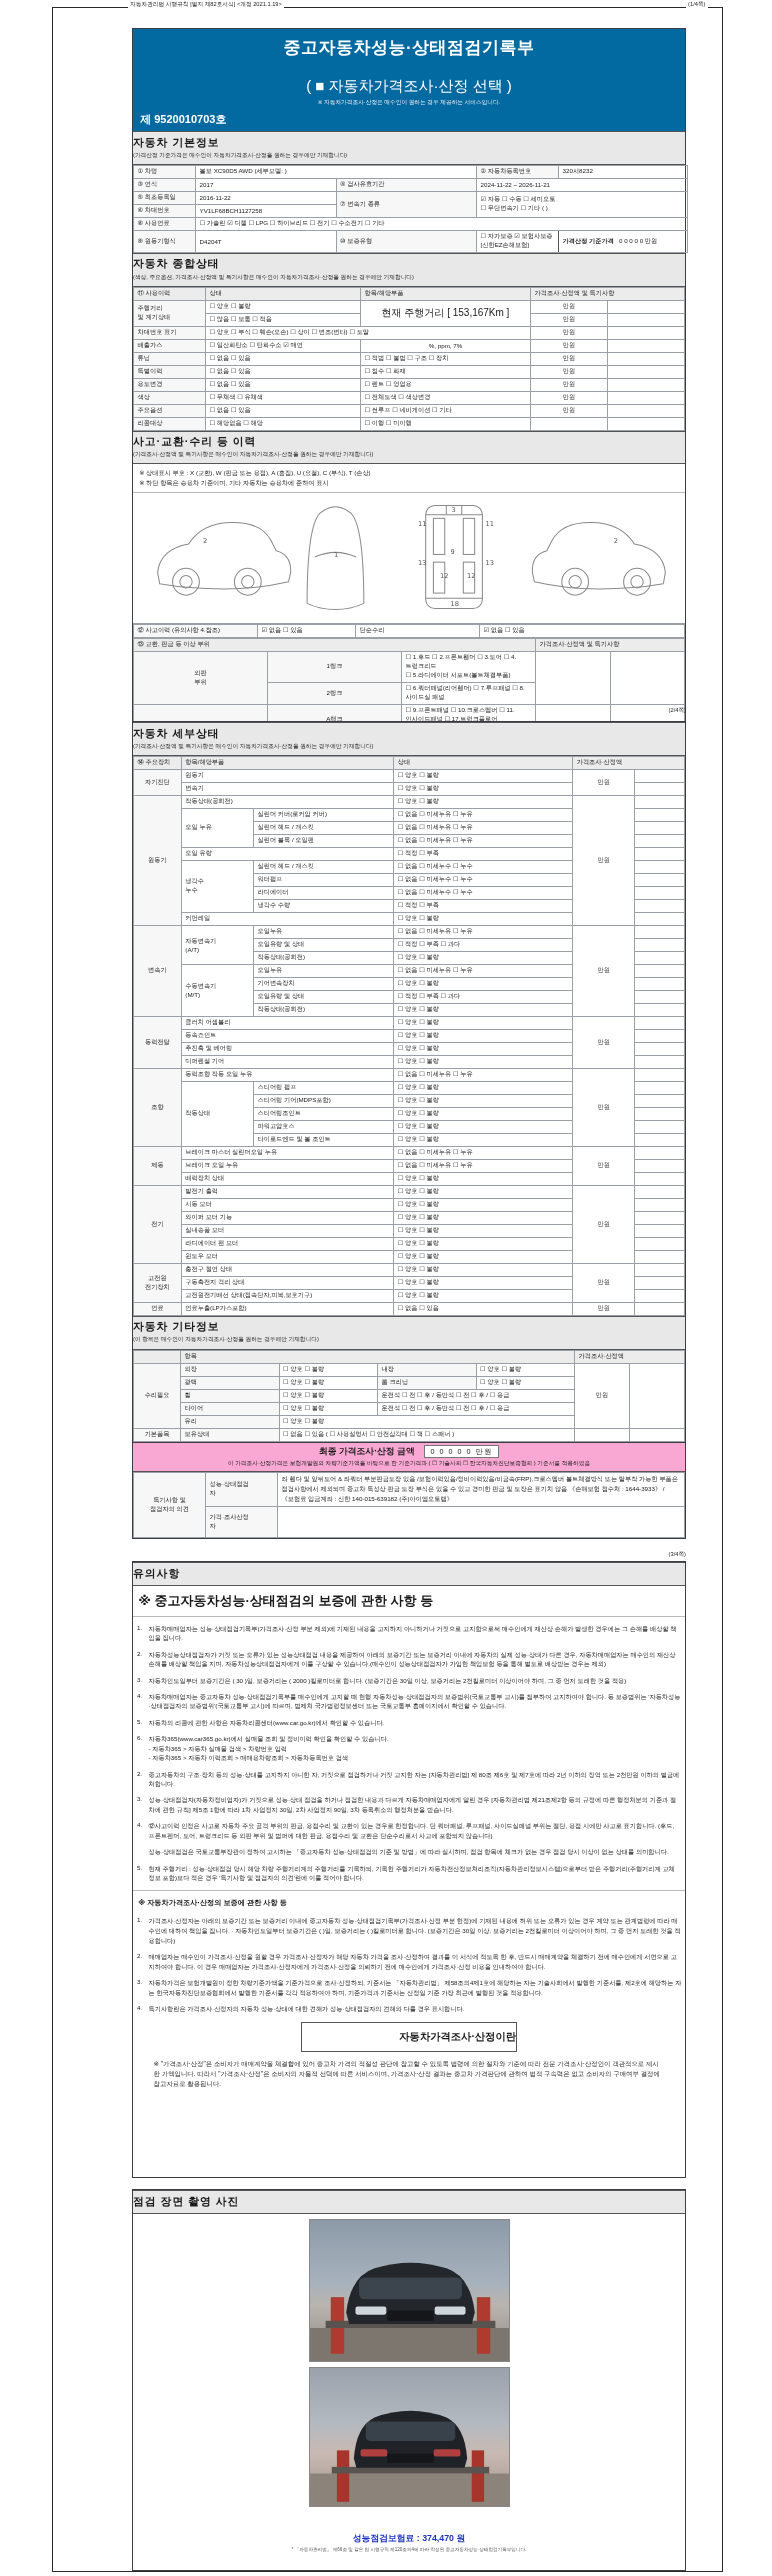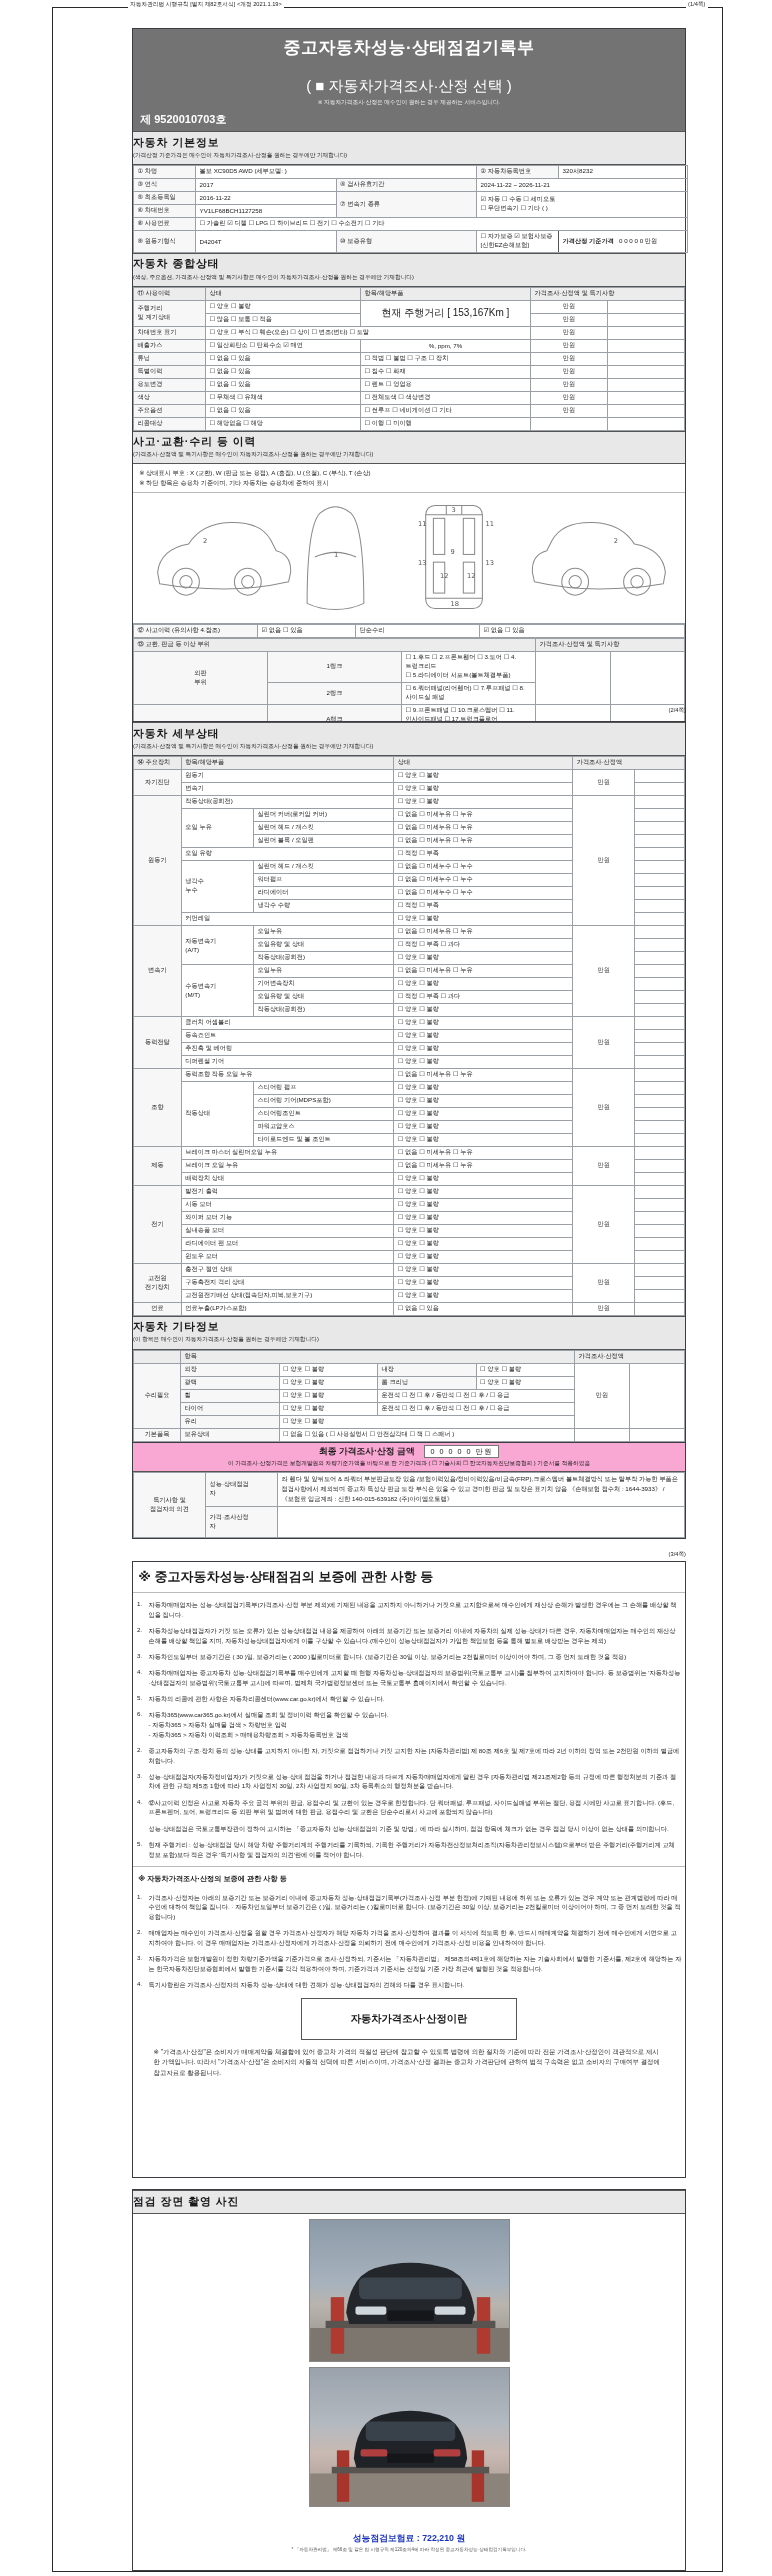--- a/index.html
+++ b/index.html
@@ -5,21 +5,21 @@
   * { margin:0; padding:0; box-sizing:border-box; }
   body { background:#fff; font-family:"Liberation Sans","DejaVu Sans",sans-serif; color:#1a1a1a; }
   #sheet { position:relative; width:773px; height:2576px; background:#fff; overflow:hidden; }
   .outer-frame { position:absolute; left:52px; top:7.2px; width:671px; height:2565px; border:0.5px solid #2a2a2a; }
   .corner-note { position:absolute; top:1px; font-size:5.7px; color:#222; background:#fff; padding:0 2.1px; }
   .corner-left { left:128px; }
   .corner-right { left:686px; }
   .page { position:absolute; left:132px; width:554px; border:1.5px solid #3a3d42; background:#fff; }
   .page-label { position:absolute; font-size:5.7px; color:#222; right:87px; }
 
-  .dark-band { background:#737373; color:#fff; text-align:center; padding:7.2px 0 3.1px; }
+  .dark-band { background:#0369a1; color:#fff; text-align:center; padding:7.2px 0 3.1px; }
   .dark-band .t1 { font-size:17px; font-weight:bold; letter-spacing:0.5px; }
   .dark-band .t2 { font-size:15px; margin-top:18px; }
   .dark-band .t3 { font-size:5.7px; margin-top:2.6px; color:#f0f0f0; }
   .dark-band .docno { text-align:left; font-size:11px; font-weight:bold; padding:5.2px 0 1px 7.2px; }
 
   .sec-head { background:#e8e8e8; border-top:0.5px solid #555; border-bottom:0.5px solid #555; text-align:left; padding:3.6px 0 4.1px; }
   .sec-head .st { font-size:10.8px; font-weight:bold; letter-spacing:1px; }
   .sec-head .ss { font-size:5.7px; margin-top:2.1px; color:#222; }
 
   table { border-collapse:collapse; width:100%; table-layout:fixed; }
@@ -33,21 +33,21 @@
 
   .legend { font-size:6.2px; padding:3.1px 6.2px; border-bottom:0.5px solid #bbb; line-height:1.7; }
   .diagram-wrap { padding:2.1px 4.1px; border-bottom:0.5px solid #9aa0a6; }
 
   .notice-item { display:flex; margin:6.7px 0; }
   .notice-item .num { width:15.5px; flex:none; font-size:6.2px; padding-left:4.1px; }
   .notice-item .txt { flex:1; font-size:6.2px; line-height:1.55; white-space:pre-line; padding-right:3.1px; }
   .notice-head { font-size:13px; font-weight:bold; padding:6.2px 5.2px; border-bottom:0.5px solid #bbb; }
   .notice-head2 { font-size:7.2px; font-weight:bold; padding:7.2px 5.2px 2.1px; }
 
-  .define-box { border:0.5px solid #555; width:216px; margin:8.2px auto 5.2px; text-align:center; font-size:10.3px; font-weight:bold; padding:13px 0; }
+  .define-box { border:0.5px solid #555; width:216px; margin:8.2px auto 5.2px; text-align:right; font-size:10.3px; font-weight:bold; padding:7px 0; }
   .define-text { font-size:6.4px; line-height:1.6; padding:2.1px 20.6px 8.2px; }
 
   .photo { width:201px; margin:5.2px auto; border:0.5px solid #888; position:relative; overflow:hidden; }
   .photo1 { height:143px; background:linear-gradient(180deg,#8c9aa8 0%,#a7b2bd 45%,#b9b4ae 60%,#8e8880 100%); }
   .photo2 { height:140px; background:linear-gradient(180deg,#9aa2ac 0%,#b3b9c0 40%,#c9b9b2 62%,#9b928a 100%); }
 
   .sign-head { background:#e8e8e8; border-top:0.5px solid #555; border-bottom:0.5px solid #555; text-align:center; font-size:9.3px; font-weight:bold; letter-spacing:3.1px; padding:4.1px 0; }
   .sign-space { height:17.5px; }
   .fee { text-align:center; font-size:8.8px; font-weight:bold; color:#1a35c0; padding:3.1px 0 1px; }
   .footnote { text-align:center; font-size:4.6px; color:#555; padding:1px 0 3.1px; }
@@ -650,20 +650,23 @@
 자</td>
         <td></td>
       </tr>
     </tbody>
       </table>
   </div>
 
   <div class="page-label" style="top:1551px">(3/4쪽)</div>
 
   <div class="page" style="top:1561px; height:617px;">
+    <div class="sec-head">
+      <div class="st">유의사항</div>
+    </div>
     <div class="notice-head">※ 중고자동차성능·상태점검의 보증에 관한 사항 등</div>
     <div>
 
         <div class="notice-item">
           <span class="num">1.</span>
           <span class="txt">자동차매매업자는 성능·상태점검기록부(가격조사·산정 부분 제외)에 기재된 내용을 고지하지 아니하거나 거짓으로 고지함으로써 매수인에게 재산상 손해가 발생한 경우에는 그 손해를 배상할 책임을 집니다.</span>
         </div>
 
         <div class="notice-item">
           <span class="num">2.</span>
@@ -770,17 +773,17 @@
         <rect x="42" y="192" width="306" height="13" fill="#5a5450"></rect>
         <path d="M85 176 q4 -62 40 -80 q70 -26 140 0 q36 18 40 80 l-5 18 H90 z" fill="#1f2226"></path>
         <rect x="108" y="104" width="174" height="38" rx="9" fill="#39414a"></rect>
         <rect x="98" y="158" width="52" height="14" rx="4" fill="#c44" opacity="0.85"></rect>
         <rect x="240" y="158" width="52" height="14" rx="4" fill="#c44" opacity="0.85"></rect>
         <rect x="150" y="166" width="90" height="18" rx="3" fill="#14161a"></rect>
       </svg>
     </div>
 
     <div class="sign-space"></div>
-    <div class="fee">성능점검보험료 : 722,210 원</div>
+    <div class="fee">성능점검보험료 : 374,470 원</div>
     <div class="footnote">* 「자동차관리법」 제66조 및 같은 법 시행규칙 제120조의4에 따라 작성된 중고자동차성능·상태점검기록부입니다.</div>
   </div>
 </div>
 
 
 </body></html>

